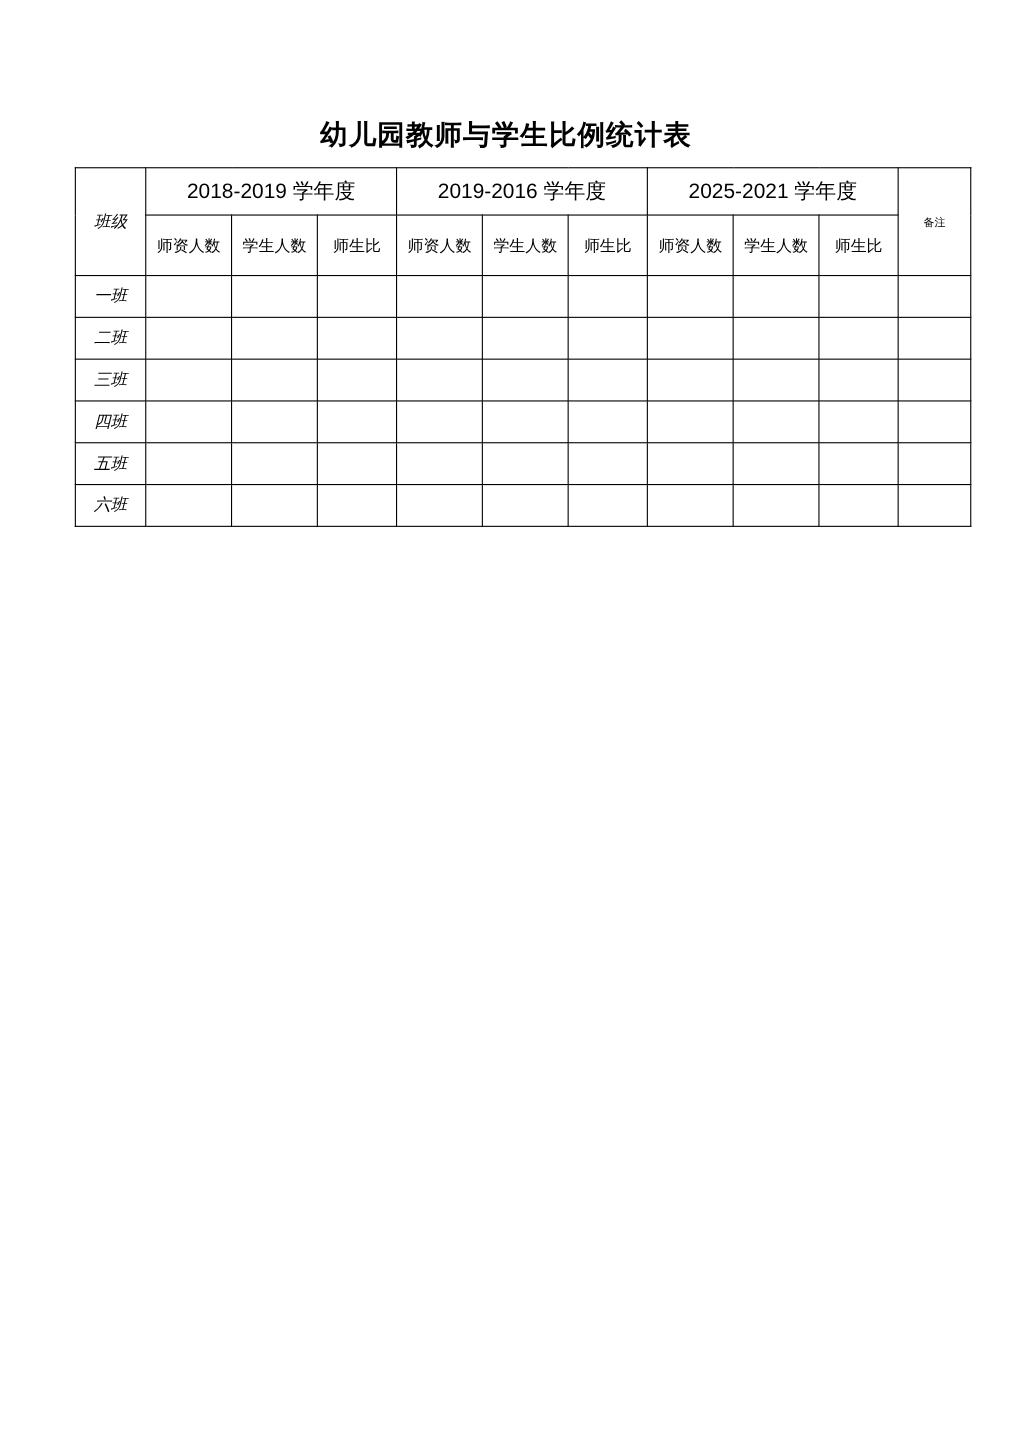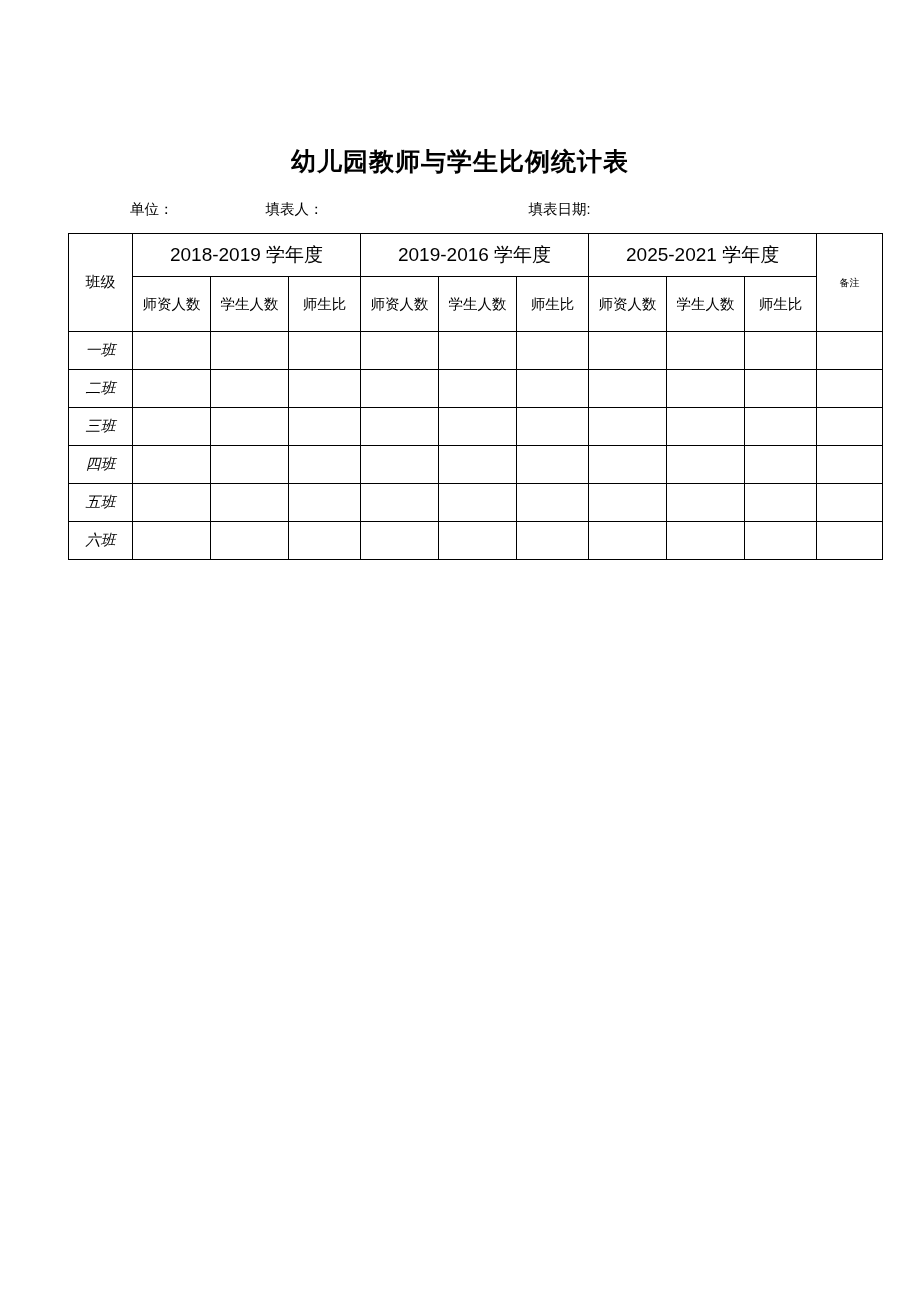--- a/index.html
+++ b/index.html
@@ -14,21 +14,20 @@
     color: #000000;
     position: relative;
     overflow: hidden;
   }
   .page {
     width: 920px;
     height: 952px;
     box-sizing: border-box;
     padding: 0;
     position: relative;
-    margin-top: 38px;
   }
   .doc-title {
     text-align: center;
     font-family: "Liberation Sans", "DejaVu Sans", sans-serif;
     font-size: 25px;
     font-weight: 700;
     letter-spacing: 1px;
     margin: 0;
     padding-top: 108px;
     line-height: 1.2;
@@ -72,20 +71,21 @@
     font-size: 19px;
     font-weight: 700;
   }
   .sub-head {
     height: 54px;
     font-size: 14.5px;
   }
   .class-col {
     width: 64px;
     font-size: 15px;
+    font-style: italic;
   }
   .remark-col {
     width: 66px;
     font-size: 10px;
   }
   .data-row td {
     height: 37px;
     font-size: 15px;
   }
   .row-label {
@@ -98,27 +98,20 @@
     font-size: 15px;
   }
 </style>
 </head>
 <body>
 
 <div class="page">
 
   <h1 class="doc-title">幼儿园教师与学生比例统计表</h1>
 
-  <div class="meta-row">
-    <span class="meta-unit">单位：</span>
-    <span class="meta-filler"></span>
-    <span class="meta-person">填表人：</span>
-    <span class="meta-filler2"></span>
-    <span class="meta-date">填表日期:</span>
-  </div>
 
   <div class="table-wrap">
     <table class="stat">
       <colgroup>
         <col style="width:64px">
         <col style="width:78px">
           <col style="width:78px">
           <col style="width:72px">
         <col style="width:78px">
           <col style="width:78px">

